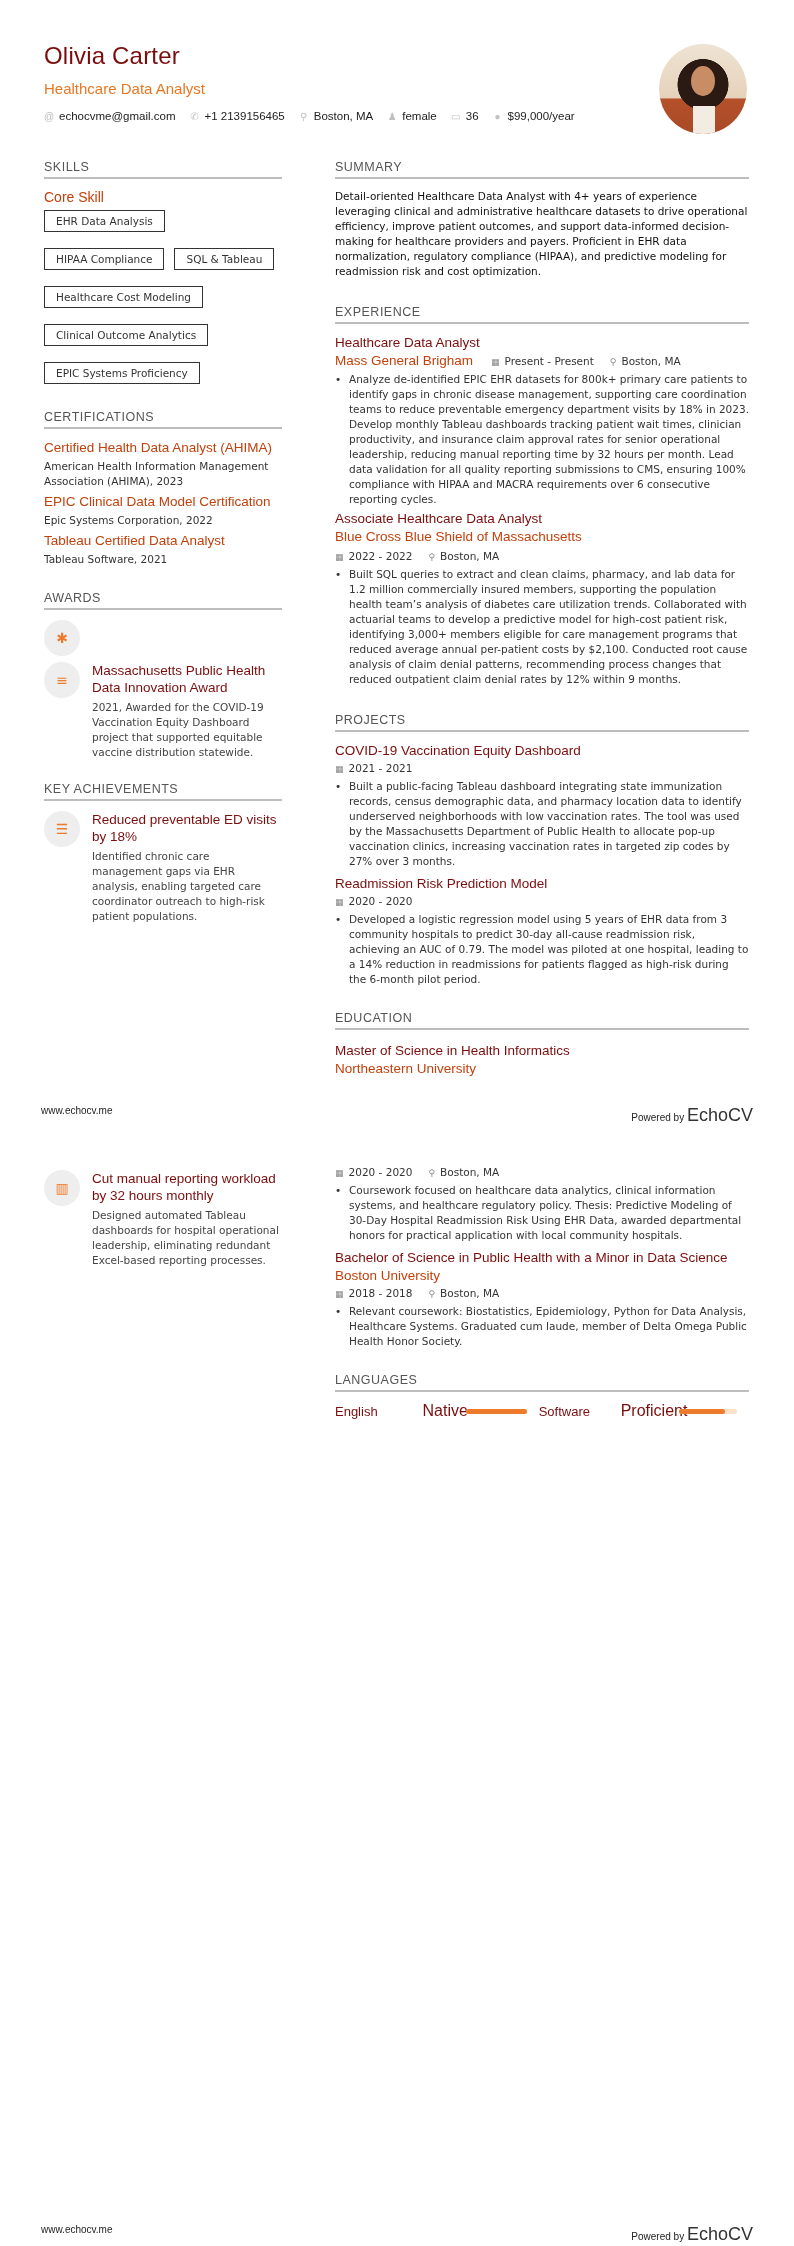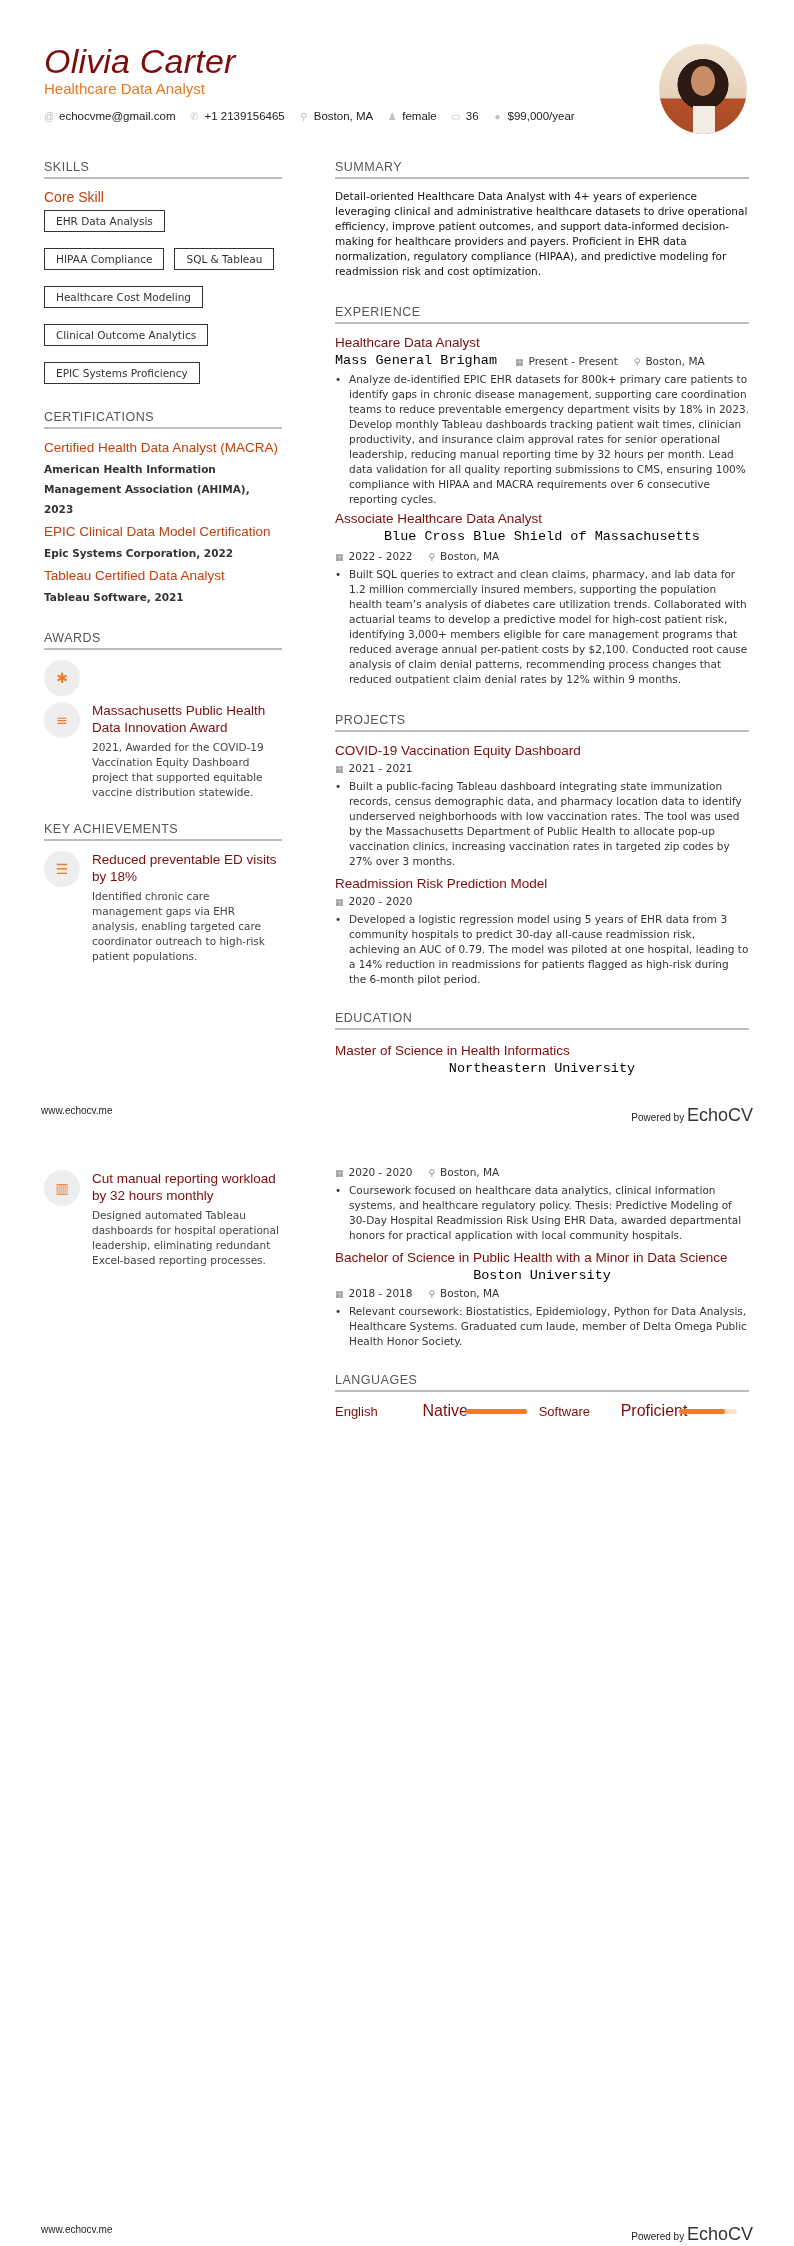--- a/index.html
+++ b/index.html
@@ -1,41 +1,41 @@
 <!DOCTYPE html>
 <html><head>
 <meta charset="utf-8">
 <style>
   * { box-sizing: border-box; margin: 0; padding: 0; }
   body { width: 794px; height: 2246px; background: #ffffff; font-family: "DejaVu Sans", sans-serif; color: #333; position: relative; overflow: hidden; }
-  .name { position: absolute; left: 44px; top: 42px; font-size: 34px; color: #7b0d0d; font-family: "Liberation Sans", sans-serif; letter-spacing: 0.2px; font-style: italic; }
+  .name { position: absolute; left: 44px; top: 42px; font-size: 24px; color: #7b0d0d; font-family: "Liberation Sans", sans-serif; letter-spacing: 0.2px; }
   .job-title { position: absolute; left: 44px; top: 80px; font-size: 15px; color: #e87722; font-family: "Liberation Sans", sans-serif; }
   .contacts { position: absolute; left: 44px; top: 110px; display: flex; gap: 14px; font-size: 11.5px; color: #222; font-family: "Liberation Sans", sans-serif; align-items: center; }
   .contact { display: flex; align-items: center; gap: 5px; }
   .cicon { color: #c0c0c0; font-size: 10px; width: 10px; text-align: center; }
   .photo { position: absolute; left: 659px; top: 44px; width: 88px; height: 90px; border-radius: 50%; overflow: hidden; background: radial-gradient(circle at 50% 45%, #c98f6a 0 16%, #2b1a14 17% 38%, transparent 39%), linear-gradient(180deg, #efe3d3 0%, #e6d2bb 60%, #b5502a 61%, #a84a26 100%); }
   .photo .shirt { position: absolute; left: 34px; top: 62px; width: 22px; height: 30px; background: #f3ece3; }
   .photo .face { position: absolute; left: 32px; top: 22px; width: 24px; height: 30px; border-radius: 50%; background: #c98d66; }
 
   .left { position: absolute; left: 44px; width: 238px; }
   .right { position: absolute; left: 335px; width: 414px; }
   .sec-title { font-family: "Liberation Sans", sans-serif; font-size: 12.5px; color: #555; letter-spacing: 0.5px; border-bottom: 2px solid #bdbdbd; padding-bottom: 3px; margin-bottom: 10px; }
   .sub-orange { color: #c2410c; font-family: "Liberation Sans", sans-serif; font-size: 13.5px; }
-  .small { font-size: 10.5px; color: #333; line-height: 20px; font-weight: bold; }
+  .small { font-size: 10.5px; color: #333; line-height: 15px; }
   .chips { display: flex; flex-wrap: wrap; gap: 8px 10px; margin-top: 5px; }
   .chip { border: 1px solid #333; font-size: 10.5px; padding: 4px 11px; color: #333; }
 
   .award { display: flex; gap: 12px; margin-bottom: 6px; }
   .award-icon { width: 36px; height: 36px; border-radius: 50%; background: #eeeeee; flex: none; display: flex; align-items: center; justify-content: center; color: #ee7b2c; font-size: 14px; }
   .award-body { flex: 1; }
   .award-title { color: #7b0d0d; font-family: "Liberation Sans", sans-serif; font-size: 13.5px; line-height: 17px; margin-bottom: 4px; }
   .award-desc { font-size: 10.5px; line-height: 15px; color: #444; }
 
   .entry-title { color: #7b0d0d; font-family: "Liberation Sans", sans-serif; font-size: 13.5px; line-height: 18px; }
-  .entry-org { color: #000000; font-family: Liberation Mono, monospace; font-size: 13.5px; line-height: 18px; text-align: center; }
+  .entry-org { color: #c2410c; font-family: Liberation Sans, sans-serif; font-size: 13.5px; line-height: 18px; }
   .meta { font-size: 10.5px; color: #333; display: flex; gap: 16px; align-items: center; line-height: 16px; }
   .meta .mi { color: #888; font-size: 9px; margin-right: 5px; }
   .bullet { font-size: 10.5px; line-height: 15px; color: #333; display: flex; gap: 6px; margin-top: 2px; }
   .bullet .dot { flex: none; width: 8px; }
   .summary { font-size: 10.5px; line-height: 15px; color: #111; }
   .footer { position: absolute; left: 41px; width: 712px; display: flex; justify-content: space-between; font-size: 10px; color: #222; font-family: "Liberation Sans", sans-serif; }
   .footer .brand { font-size: 18px; color: #333; }
   .lang-row { display: flex; align-items: center; font-family: "Liberation Sans", sans-serif; justify-content: flex-end; }
   .lang-name { color: #7b0d0d; font-size: 13px; width: 96px; }
   .lang-level { color: #7b0d0d; font-size: 16px; width: 44px; }
@@ -94,21 +94,21 @@
         <span class="chip">Healthcare Cost Modeling</span>
         <div style="width:100%;height:0;"></div>
         <span class="chip">Clinical Outcome Analytics</span>
         <div style="width:100%;height:0;"></div>
         <span class="chip">EPIC Systems Proficiency</span>
       </div>
     </div>
 
     <div style="margin-top:26px;">
       <div class="sec-title">CERTIFICATIONS</div>
-      <div class="sub-orange" style="line-height:17px;">Certified Health Data Analyst (MACRA)</div>
+      <div class="sub-orange" style="line-height:17px;">Certified Health Data Analyst (AHIMA)</div>
       <div class="small" style="margin:3px 0 4px;">American Health Information Management Association (AHIMA), 2023</div>
       <div class="sub-orange" style="line-height:17px;">EPIC Clinical Data Model Certification</div>
       <div class="small" style="margin:3px 0 4px;">Epic Systems Corporation, 2022</div>
       <div class="sub-orange" style="line-height:17px;">Tableau Certified Data Analyst</div>
       <div class="small" style="margin-top:3px;">Tableau Software, 2021</div>
     </div>
 
     <div style="margin-top:24px;">
       <div class="sec-title">AWARDS</div>
       <div class="award">

